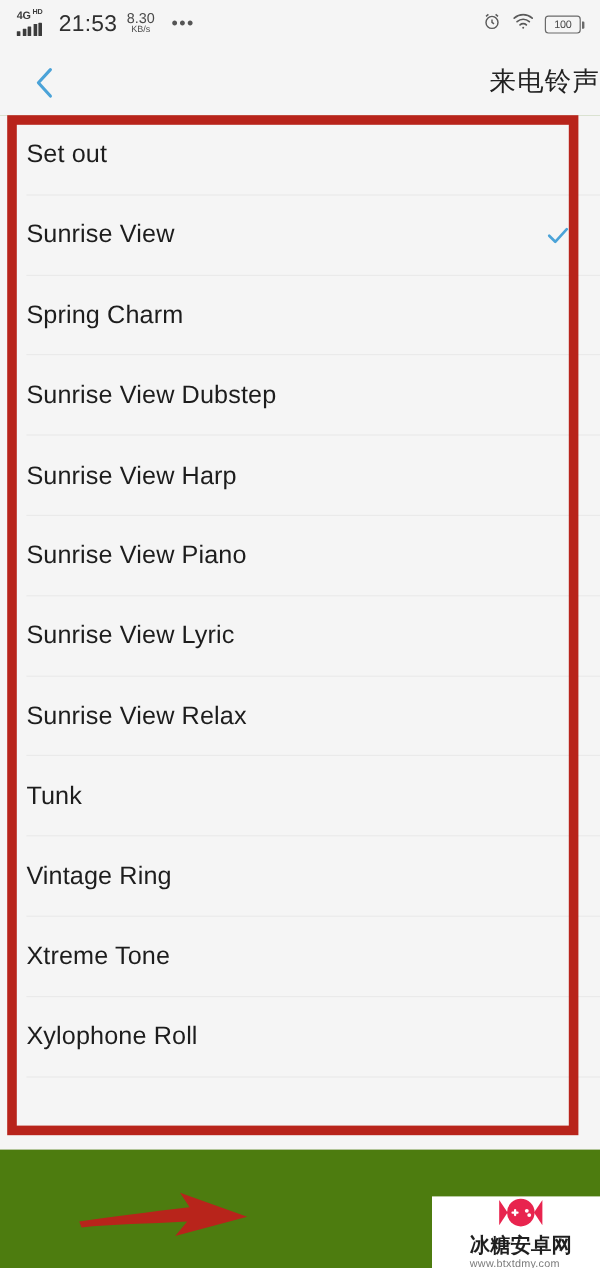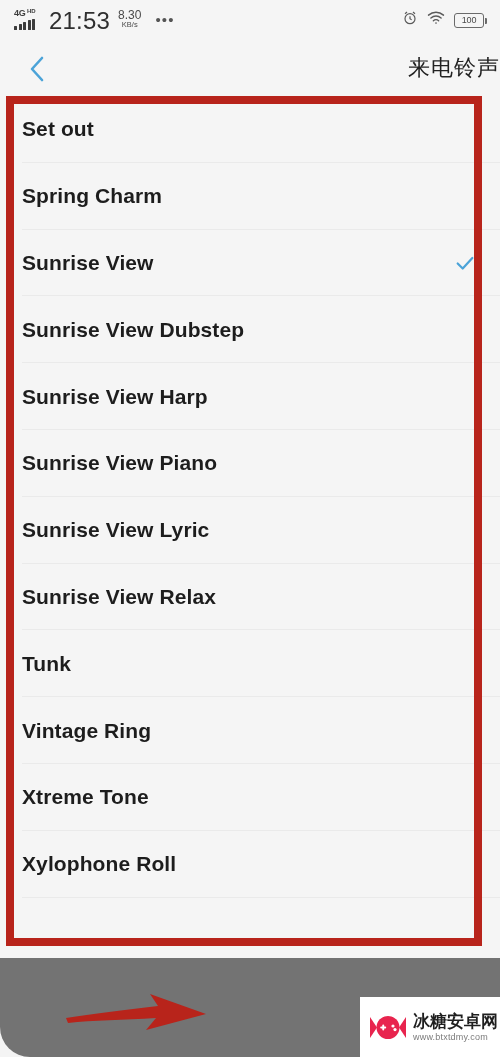--- a/index.html
+++ b/index.html
@@ -11,22 +11,21 @@
     width: 500px;
     height: 1057px;
     overflow: hidden;
     font-family: "Liberation Sans", "DejaVu Sans", sans-serif;
     -webkit-font-smoothing: antialiased;
   }
   .phone {
     position: relative;
     width: 500px;
     height: 1057px;
-    background: #737373;
-    border-radius: 30px;
+    background: #4d7c0f;
   }
 
   
   .statusbar {
     position: absolute;
     left: 0; top: 0;
     width: 500px; height: 40px;
     background: #f5f5f5;
     display: flex;
     align-items: center;
@@ -73,21 +72,21 @@
     width: 3px;
     background: #3c3c3c;
     border-radius: 0.5px;
   }
   .bars i:nth-child(1) { height: 4px; }
   .bars i:nth-child(2) { height: 6px; }
   .bars i:nth-child(3) { height: 8px; }
   .bars i:nth-child(4) { height: 10px; }
   .bars i:nth-child(5) { height: 11.5px; }
   .clock {
-    font-size: 24px;
+    font-size: 19px;
     color: #2f2f2f;
     letter-spacing: 0.2px;
     line-height: 19px;
   }
   .netspeed {
     display: flex;
     flex-direction: column;
     align-items: center;
     line-height: 9px;
     color: #4a4a4a;
@@ -181,21 +180,20 @@
     content: "";
     position: absolute;
     left: 22px; right: 0; bottom: 0;
     height: 1px;
     background: #eaeaea;
   }
   .row-label {
     font-size: 21px;
     color: #1d1d1d;
     letter-spacing: 0.1px;
-    font-weight: bold;
   }
   .check {
     margin-left: auto;
     width: 22px; height: 22px;
     display: flex;
     align-items: center;
     justify-content: center;
   }
 
   
@@ -254,20 +252,21 @@
     position: absolute;
     right: 0; bottom: 0;
     width: 140px; height: 60px;
     background: #ffffff;
     display: flex;
     align-items: center;
     gap: 5px;
     padding-left: 8px;
     box-sizing: border-box;
     z-index: 22;
+    flex-direction: column;
   }
   .wm-logo {
     position: relative;
     width: 40px; height: 27px;
     flex: none;
   }
   .wm-text {
     display: flex;
     flex-direction: column;
     line-height: 1;
@@ -347,29 +346,29 @@
       </svg>
     </div>
     <div class="page-title">来电铃声</div>
   </div>
 
   <div class="list" id="ringtone-list">
       <div class="row">
         <span class="row-label">Set out</span>
       </div>
       <div class="row">
-        <span class="row-label">Spring Charm</span>
-      </div>
-      <div class="row">
         <span class="row-label">Sunrise View</span>
         <span class="check">
           <svg width="22" height="22" viewBox="0 0 24 24" fill="none" stroke="#4ba3d8" stroke-width="2.4" stroke-linecap="round" stroke-linejoin="round">
             <path d="M4 12.5 L9.5 18 L20 6.5"></path>
           </svg>
         </span>
+      </div>
+      <div class="row">
+        <span class="row-label">Spring Charm</span>
       </div>
       <div class="row">
         <span class="row-label">Sunrise View Dubstep</span>
       </div>
       <div class="row">
         <span class="row-label">Sunrise View Harp</span>
       </div>
       <div class="row">
         <span class="row-label">Sunrise View Piano</span>
       </div>

